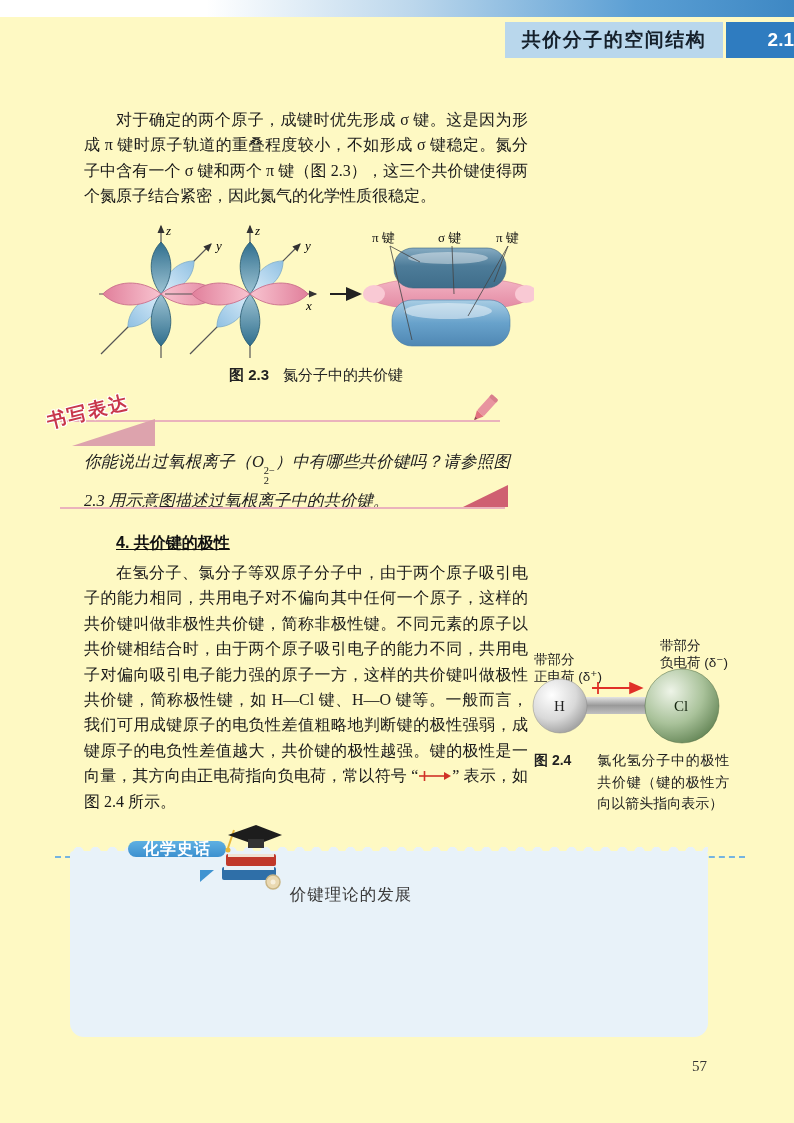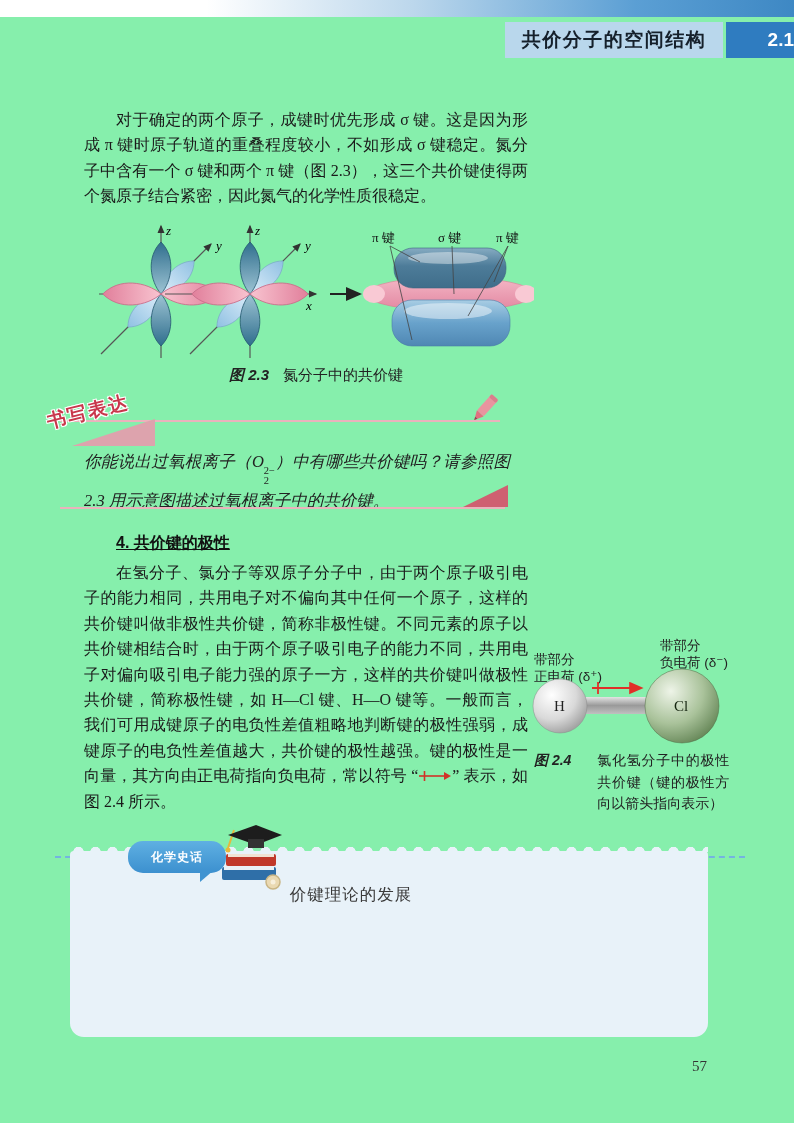--- a/index.html
+++ b/index.html
@@ -1,16 +1,16 @@
 <!DOCTYPE html>
 <html><head>
 <meta charset="utf-8">
 <style>
   html,body{margin:0;padding:0;background:#ffffff;}
-  #page{position:relative;width:794px;height:1123px;background:#86efac;overflow:hidden;
+  #page{position:relative;width:794px;height:1123px;background:#fef9c3;overflow:hidden;
         font-family:"Liberation Serif","DejaVu Serif",serif;color:#1a1a1a;}
   .sans{font-family:"Liberation Sans","DejaVu Sans",sans-serif;}
   .abs{position:absolute;}
 
   
   .topbar{left:0;top:0;width:794px;height:17px;
     background:linear-gradient(90deg,#ffffff 0%,#ffffff 26%,#bcd7ec 52%,#5b9fd4 80%,#3e88c4 100%);}
   .h-title{left:505px;top:22px;width:218px;height:36px;background:#b9d7ec;
     display:flex;align-items:center;justify-content:center;
     font-size:19px;font-weight:bold;color:#15202b;letter-spacing:1.5px;}
@@ -22,21 +22,21 @@
   .para{font-size:16px;line-height:25.4px;text-align:justify;}
   .indent{text-indent:2em;}
   .p1{left:84px;top:107px;width:444px;}
   .sec-head{left:84px;top:533px;width:444px;font-size:16px;font-weight:bold;
     text-indent:2em;color:#111;text-decoration:underline;}
   .p2{left:84px;top:560px;width:444px;}
   .dipole{vertical-align:-1px;}
 
   
   .cap23{left:98px;top:366px;width:436px;text-align:center;font-size:15px;color:#222;}
-  .cap-label{font-weight:bold;font-family:"Liberation Sans","DejaVu Sans",sans-serif;font-style:italic;}
+  .cap-label{font-weight:bold;font-family:"Liberation Sans","DejaVu Sans",sans-serif;}
   .cap24{left:534px;top:750px;width:240px;display:flex;gap:26px;
     font-size:14px;line-height:21.5px;color:#222;}
   .cap24 .txt{width:132px;text-align:justify;}
 
   
   .w-line-top{left:60px;top:420px;width:440px;border-top:2px solid #eab3bc;}
   .w-line-bot{left:60px;top:507px;width:445px;border-top:2px solid #eab3bc;}
   .w-tri{left:72px;top:419px;width:83px;height:27px;background:#dda3ad;
     clip-path:polygon(0 100%,100% 0,100% 100%);}
   .w-badge{left:46px;top:399px;font-size:19px;font-weight:bold;color:#c8374b;
@@ -55,24 +55,24 @@
   .chg-h{left:534px;top:651px;}
   .chg-cl{left:660px;top:637px;}
 
   
   .hist-box{left:70px;top:851px;width:638px;height:186px;background:#e8f2f9;
     border-radius:4px 4px 14px 14px;}
   .hist-box::before{content:"";position:absolute;left:0;right:0;top:-6px;height:7px;
     background-image:radial-gradient(circle at 50% 100%, #e8f2f9 5px, rgba(0,0,0,0) 5.5px);
     background-size:17px 7px;background-repeat:repeat-x;}
   .dash-line{left:55px;top:856px;width:690px;border-top:2px dashed #74b3e0;}
-  .bubble{left:128px;top:841px;width:98px;height:32px;border-radius:15px;
+  .bubble{left:128px;top:841px;width:98px;height:16px;border-radius:15px;
     background:linear-gradient(180deg,#5fb0e2,#3c90cf);
     display:flex;align-items:center;justify-content:center;
-    color:#fff;font-weight:bold;font-size:12px;letter-spacing:1px;z-index:4;}
+    color:#fff;font-weight:bold;font-size:16px;letter-spacing:1px;z-index:4;}
   .bubble-tail{left:200px;top:870px;width:0;height:0;
     border-left:14px solid #3f93d1;border-bottom:12px solid transparent;z-index:4;}
   .hist-title{left:70px;top:884px;width:562px;text-align:center;font-size:16.5px;
     color:#3a3a3a;letter-spacing:1px;}
   .hist-body{left:100px;top:912px;width:580px;font-size:15.5px;line-height:30.5px;
     font-style:italic;text-align:justify;color:#222;}
 
   .pagenum{left:692px;top:1058px;font-size:15px;color:#333;}
 </style>
 </head>

